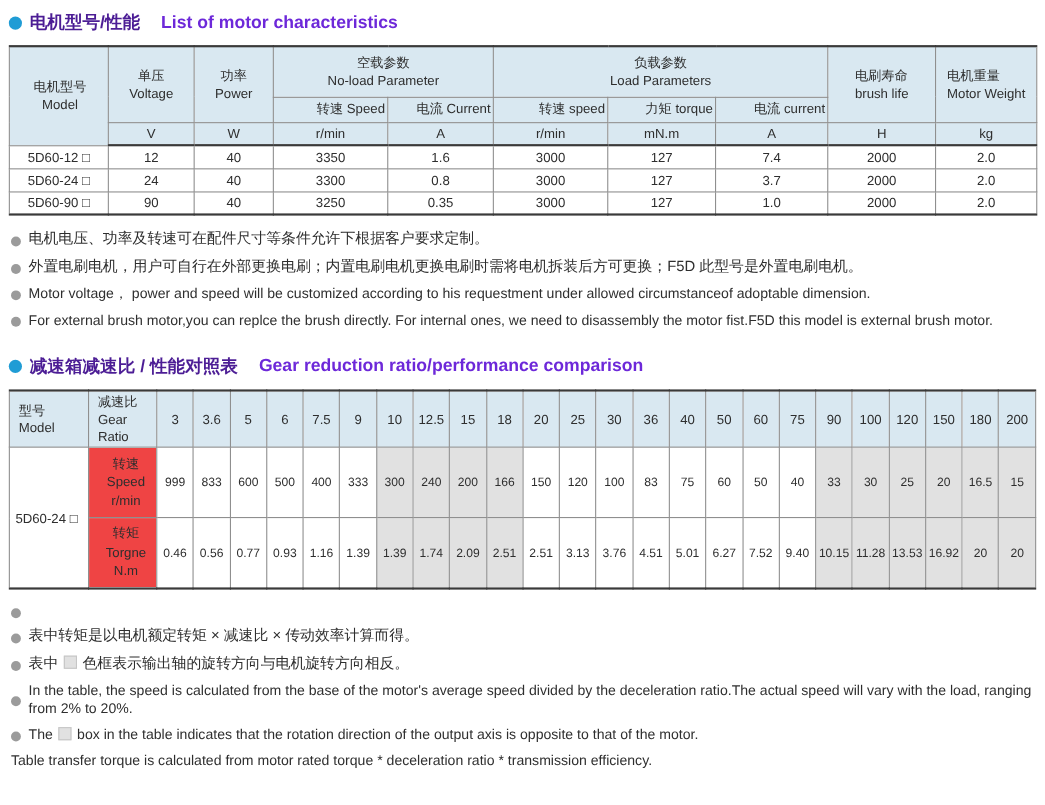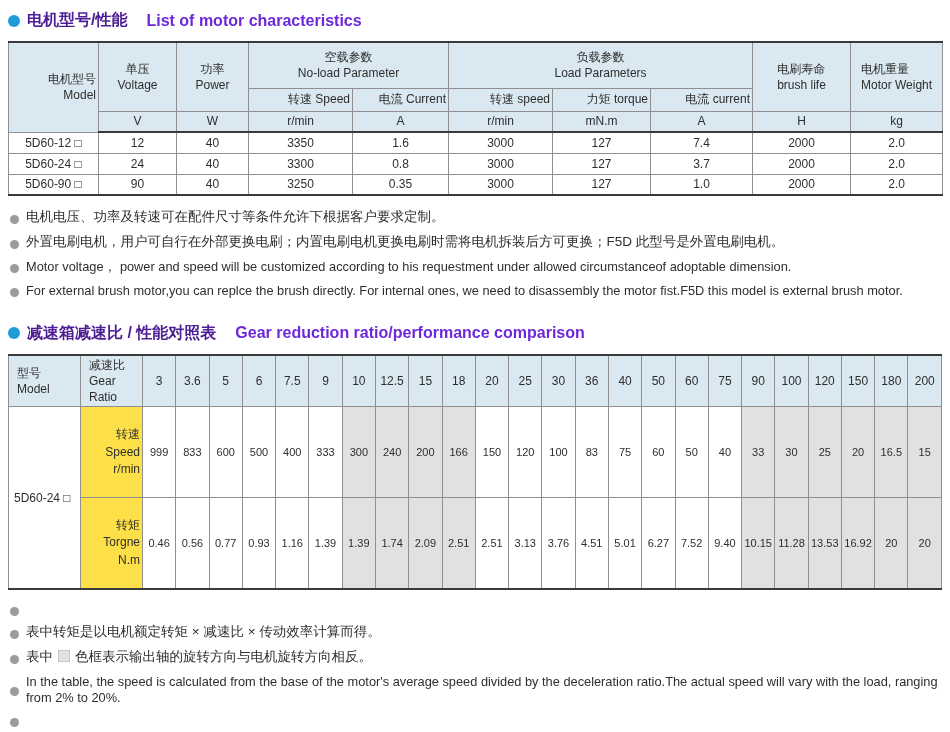--- a/index.html
+++ b/index.html
@@ -45,31 +45,31 @@
     overflow: hidden;
   }
   .dtable th { background: var(--header-bg); }
   .dtable .en-line { font-size: 12px; }
 
   
   .t1 .main-row th { height: 46px; line-height: 1.35; }
   .t1 .sub-row th { height: 23px; text-align: right; }
   .t1 .unit-row th { height: 21px; border-bottom: 2px solid var(--border-dark); }
   .t1 td { height: 21px; }
-  .t1 .model-h { text-align: right; padding-left: 4px; }
+  .t1 .model-h { text-align: center; padding-left: 4px; }
   .t1 .left-block { text-align: center; margin-left: 18px; }
   .t1 .left-block > div { display: inline-block; text-align: left; }
 
   
   .t2 th { height: 46px; line-height: 1.35; }
   .t2 th.corner { text-align: left; padding-left: 8px; }
   .t2 td { font-size: 11px; }
   .t2 td.rowlabel {
-    text-align: right; padding-left: 8px;
-    font-size: 12px; line-height: 1.45; height: 91px; background: #fde047;
+    text-align: center; padding-left: 8px;
+    font-size: 12px; line-height: 1.45; height: 64px; background: #ef4444;
   }
   .t2 td.model-cell { text-align: left; padding-left: 5px; font-size: 12px; background: #fff; }
   .t2 td.shaded { background: var(--shaded-bg); }
 
   
   .notes { margin: 13px 0 0 2px; }
   .note { display: flex; align-items: center; margin-bottom: 8px; }
   .note-bullet {
     width: 9px; height: 9px; border-radius: 50%;
     background: var(--note-bullet); flex: none; margin: 4px 7px 0 0;
@@ -347,20 +347,21 @@
     <div class="note">
       <span class="note-bullet"></span>
       <span class="note-text"><span>表中</span><span class="inline-box"></span><span>色框表示输出轴的旋转方向与电机旋转方向相反。</span></span>
     </div>
     <div class="note">
       <span class="note-bullet"></span>
       <span class="note-text en">In the table, the speed is calculated from the base of the motor's average speed  divided by the deceleration ratio.The actual speed will vary with the load, ranging from 2% to 20%.</span>
     </div>
     <div class="note">
       <span class="note-bullet"></span>
+      <span class="note-text en"><span>The</span><span class="inline-box"></span><span>box in the table indicates that the rotation direction of the output axis is opposite to that of the motor.</span></span>
     </div>
     <div class="note">
 
       <span class="note-text en">Table transfer torque is calculated from motor rated torque * deceleration ratio * transmission efficiency.</span>
     </div>
   </div>
 
 </div>
 
 </body></html>

